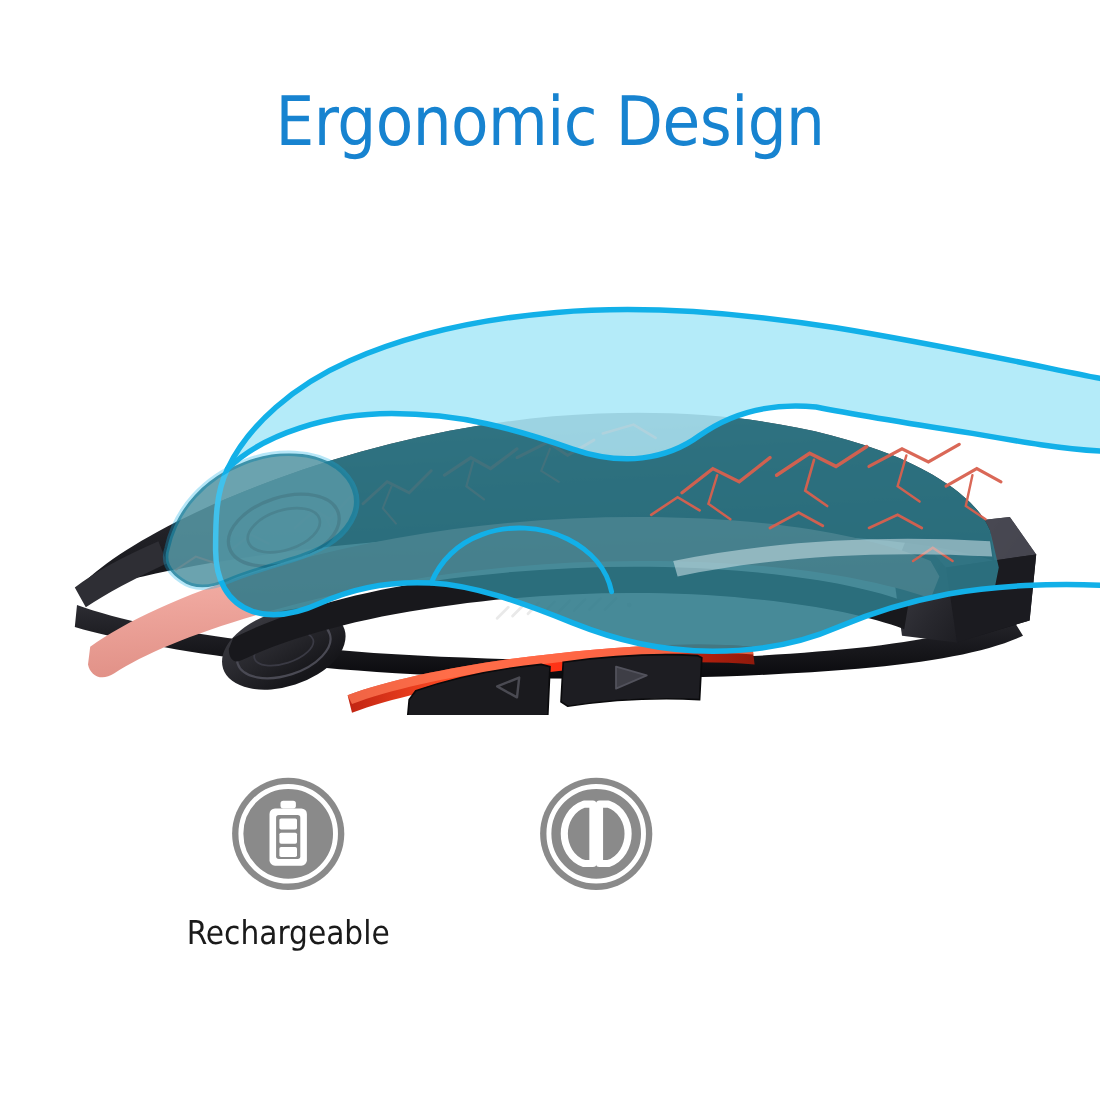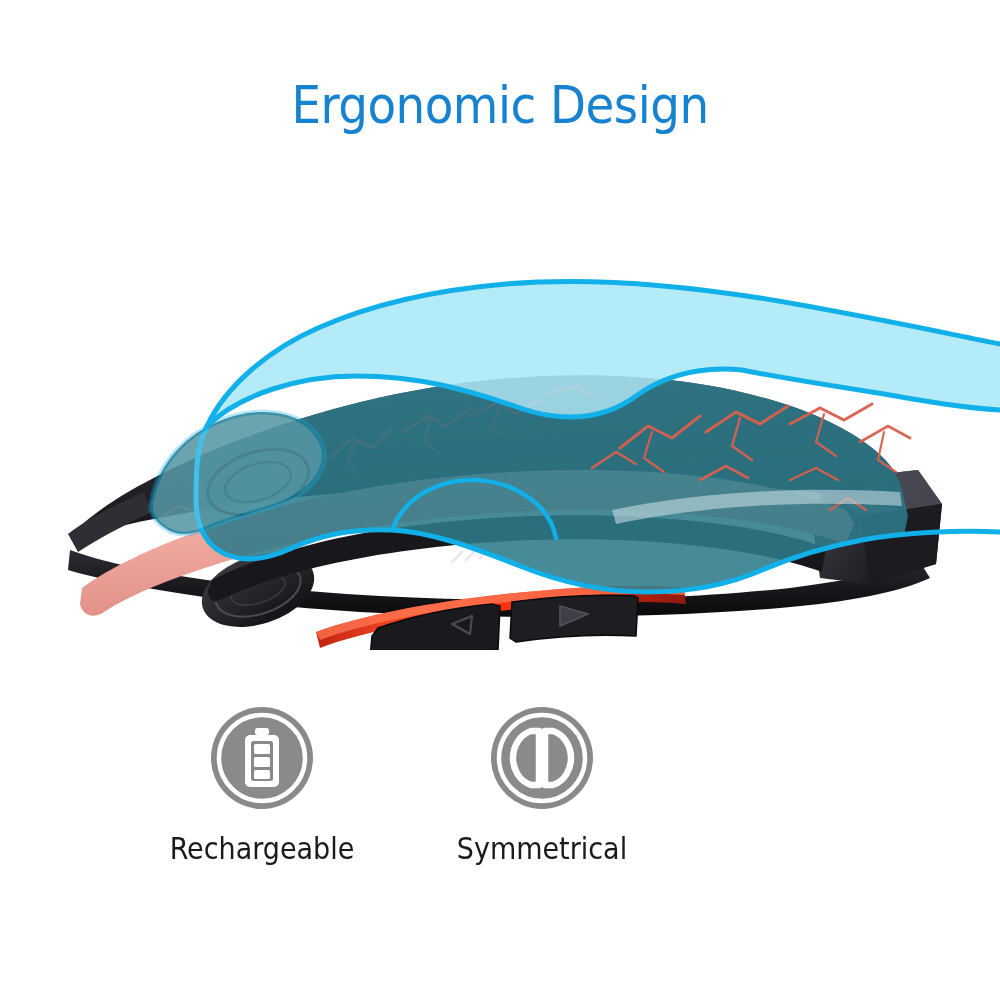--- a/index.html
+++ b/index.html
@@ -25,21 +25,21 @@
     background: #ffffff;
   }
 
   
   .title {
     position: absolute;
     left: 0;
     top: 78px;
     width: 1000px;
     text-align: center;
-    font-size: 52px;
+    font-size: 62px;
     font-weight: 500;
     letter-spacing: -0.5px;
     color: #1783d0;
     font-family: "DejaVu Sans Condensed", "Liberation Sans", sans-serif;
     white-space: nowrap;
     line-height: 1.05;
   }
 
   
   .hero {
@@ -425,17 +425,16 @@
                    C 24,64 30,76 42,80
                    L 50,80 Z" fill="none" stroke="#ffffff" stroke-width="6.5" stroke-linejoin="round"></path>
 
           <path d="M 56,26
                    L 64,26
                    C 76,30 82,42 82,53
                    C 82,64 76,76 64,80
                    L 56,80 Z" fill="none" stroke="#ffffff" stroke-width="6.5" stroke-linejoin="round"></path>
         </svg>
       </div>
-      <div class="feature-label">Symmetrical</div>
     </div>
   </div>
 
 </div>
 
 </body></html>

